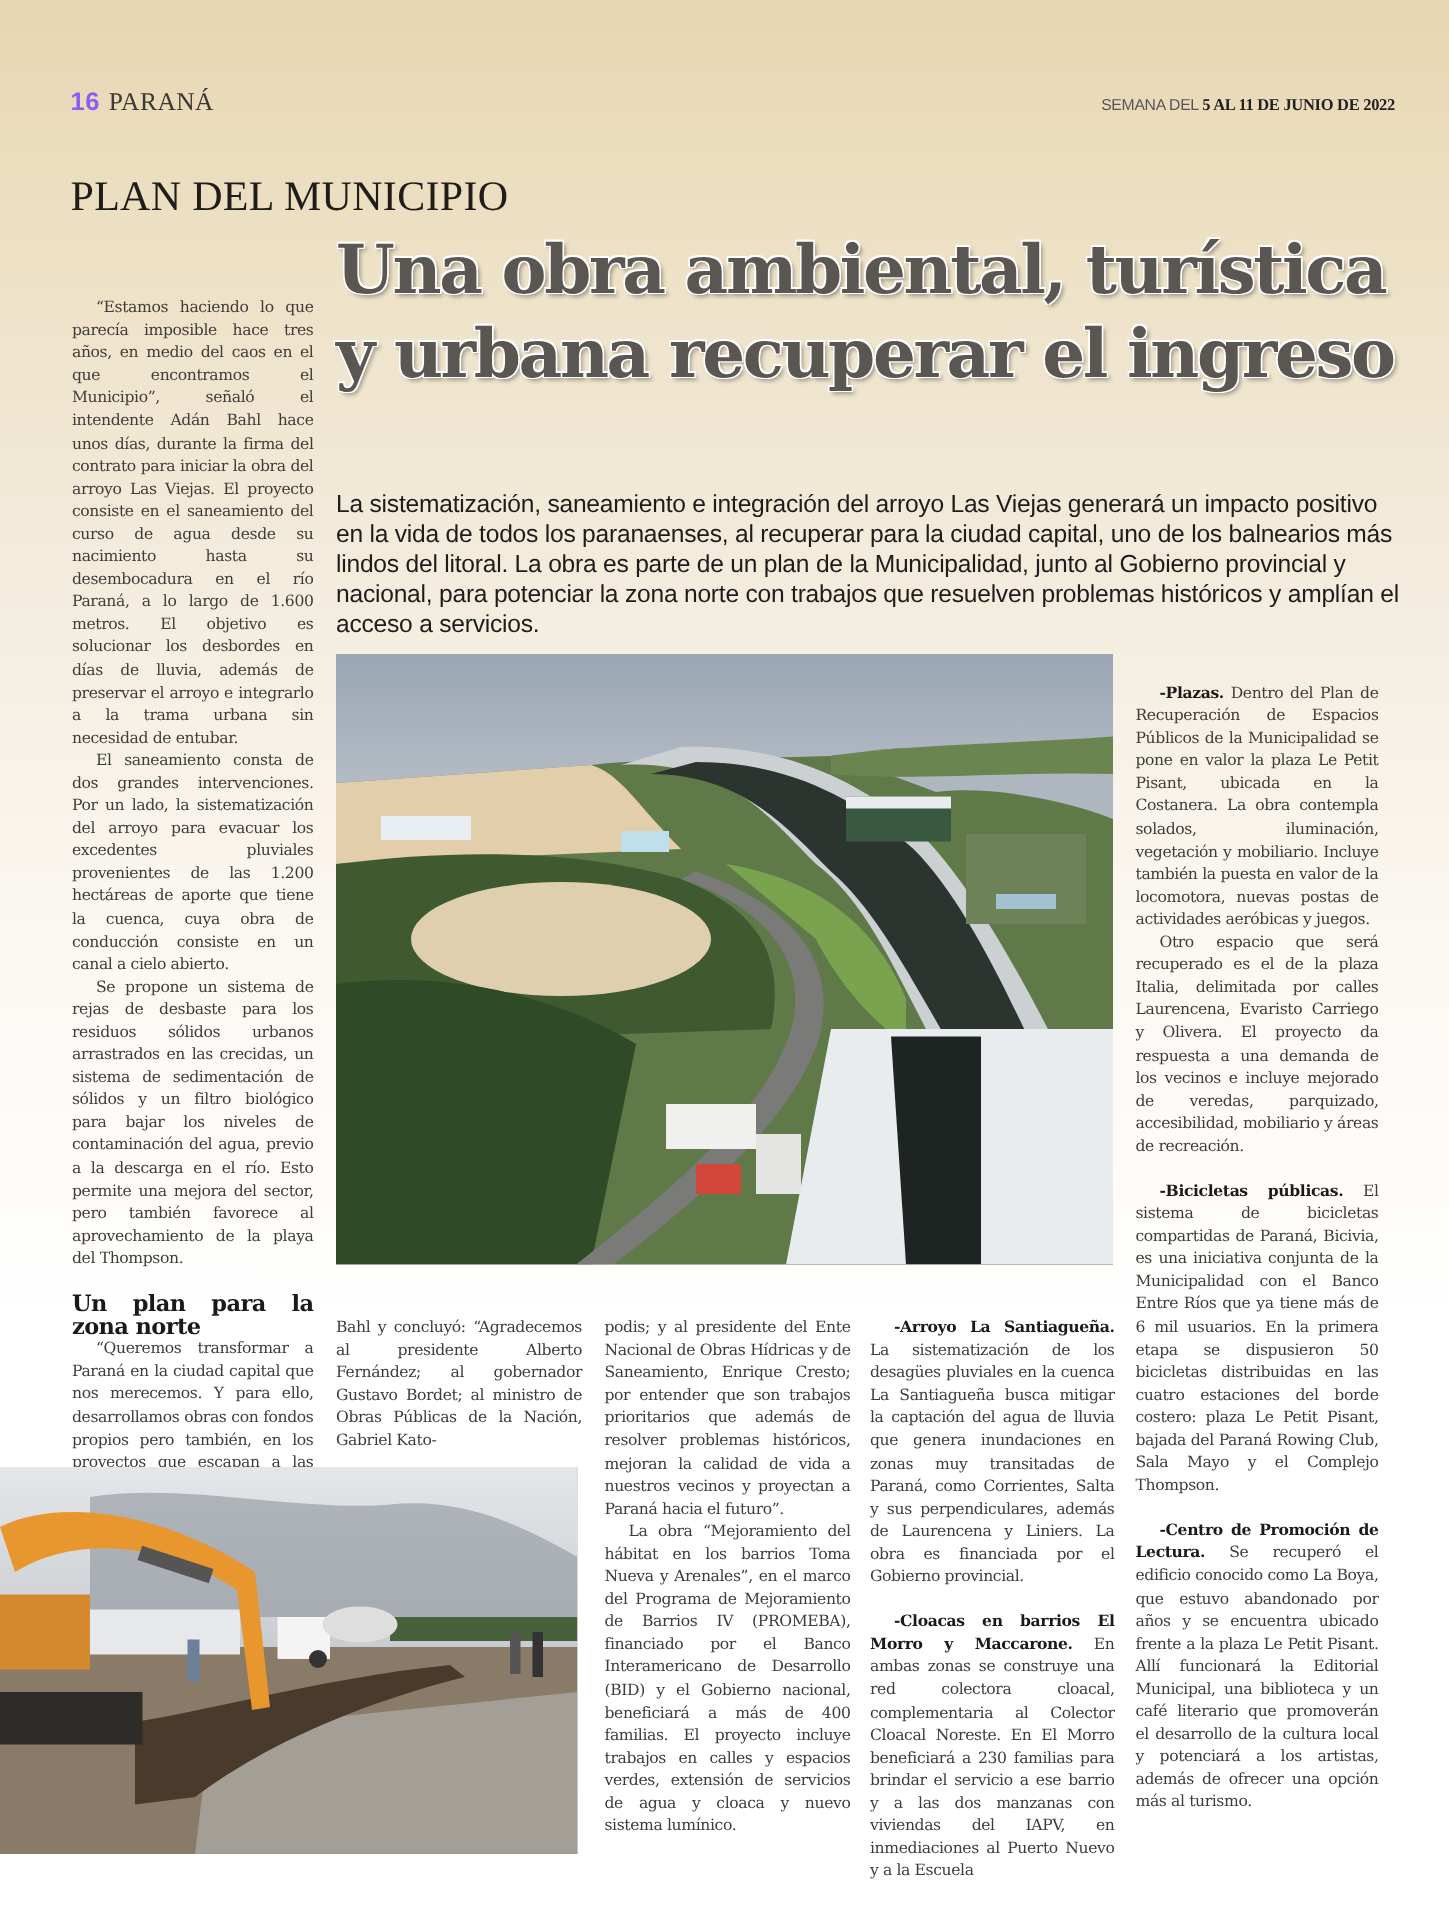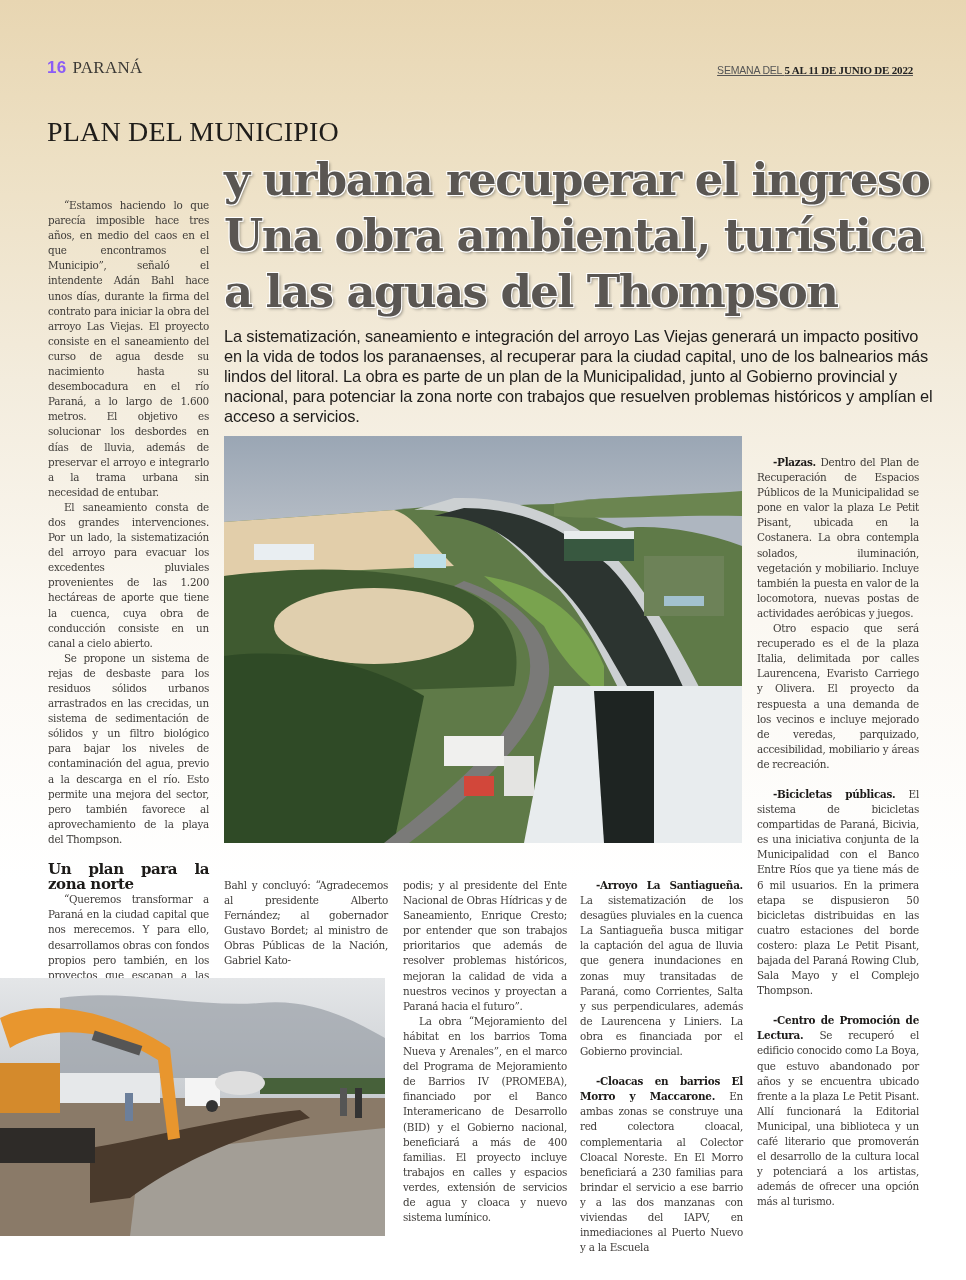--- a/index.html
+++ b/index.html
@@ -9,21 +9,21 @@
     overflow: hidden;
     font-family: "DejaVu Serif", "Liberation Serif", serif;
     color: #3a3733;
     background: linear-gradient(180deg, #e8d6b2 0px, #ede0c4 160px, #f3ecdd 380px, #fbf8f2 620px, #ffffff 880px, #ffffff 1280px);
   }
   .abs { position: absolute; }
 
   
   .folio { left: 47px; top: 58px; font-size: 17px; letter-spacing: 0.3px; color: #3b3935; font-family: "Liberation Serif", serif; }
   .folio .num { font-family: "Liberation Sans", sans-serif; font-weight: bold; color: #8b5cf6; margin-right: 6px; font-size: 17px; }
-  .dateline { right: 53px; top: 64px; font-size: 10.5px; font-family: "Liberation Sans", sans-serif; color: #555; letter-spacing: -0.2px; text-decoration: underline; }
+  .dateline { right: 36px; top: 64px; font-size: 10.5px; font-family: "Liberation Sans", sans-serif; color: #555; letter-spacing: -0.2px; }
   .dateline b { font-family: "Liberation Serif", serif; color: #222; font-weight: bold; font-size: 11px; }
 
   .section { left: 47px; top: 116px; font-size: 28px; color: #1f1d1a; font-family: "Liberation Serif", serif; letter-spacing: 0.2px; }
 
   
   .headline {
     left: 224px; top: 152px; width: 720px;
     font-family: "DejaVu Serif", serif; font-weight: bold;
     font-size: 45px; line-height: 56px; letter-spacing: -1.6px;
     color: #5a5652;
@@ -74,23 +74,22 @@
 <div class="abs folio">
   <span class="num">16</span><span>PARANÁ</span>
 </div>
 <div class="abs dateline">
   <span>SEMANA DEL </span><b>5 AL 11 DE JUNIO DE 2022</b>
 </div>
 
 <div class="abs section">PLAN DEL MUNICIPIO</div>
 
 <h1 class="abs headline">
+  <span>Una obra ambiental, turística</span>
   <span>y urbana recuperar el ingreso</span>
-  <span>Una obra ambiental, turística</span>
-  <span>a las aguas del Thompson</span>
 </h1>
 
 <p class="abs lead">La sistematización, saneamiento e integración del arroyo Las Viejas generará un impacto positivo en la vida de todos los paranaenses, al recuperar para la ciudad capital, uno de los balnearios más lindos del litoral. La obra es parte de un plan de la Municipalidad, junto al Gobierno provincial y nacional, para potenciar la zona norte con trabajos que resuelven problemas históricos y amplían el acceso a servicios.</p>
 
 <div class="abs col c1">
   <p>“Estamos haciendo lo que parecía imposible hace tres años, en medio del caos en el que encontramos el Municipio”, señaló el intendente Adán Bahl hace unos días, durante la firma del contrato para iniciar la obra del arroyo Las Viejas. El proyecto consiste en el saneamiento del curso de agua desde su nacimiento hasta su desembocadura en el río Paraná, a lo largo de 1.600 metros. El objetivo es solucionar los desbordes en días de lluvia, además de preservar el arroyo e integrarlo a la trama urbana sin necesidad de entubar.</p>
   <p>El saneamiento consta de dos grandes intervenciones. Por un lado, la sistematización del arroyo para evacuar los excedentes pluviales provenientes de las 1.200 hectáreas de aporte que tiene la cuenca, cuya obra de conducción consiste en un canal a cielo abierto.</p>
   <p>Se propone un sistema de rejas de desbaste para los residuos sólidos urbanos arrastrados en las crecidas, un sistema de sedimentación de sólidos y un filtro biológico para bajar los niveles de contaminación del agua, previo a la descarga en el río. Esto permite una mejora del sector, pero también favorece al aprovechamiento de la playa del Thompson.</p>
   <h4>Un plan para la zona norte</h4>
   <p>“Queremos transformar a Paraná en la ciudad capital que nos merecemos. Y para ello, desarrollamos obras con fondos propios pero también, en los proyectos que escapan a las posibilidades de financiamiento del Municipio, contamos con el acompañamiento fundamental de Nación y Provincia”, sostuvo</p>

